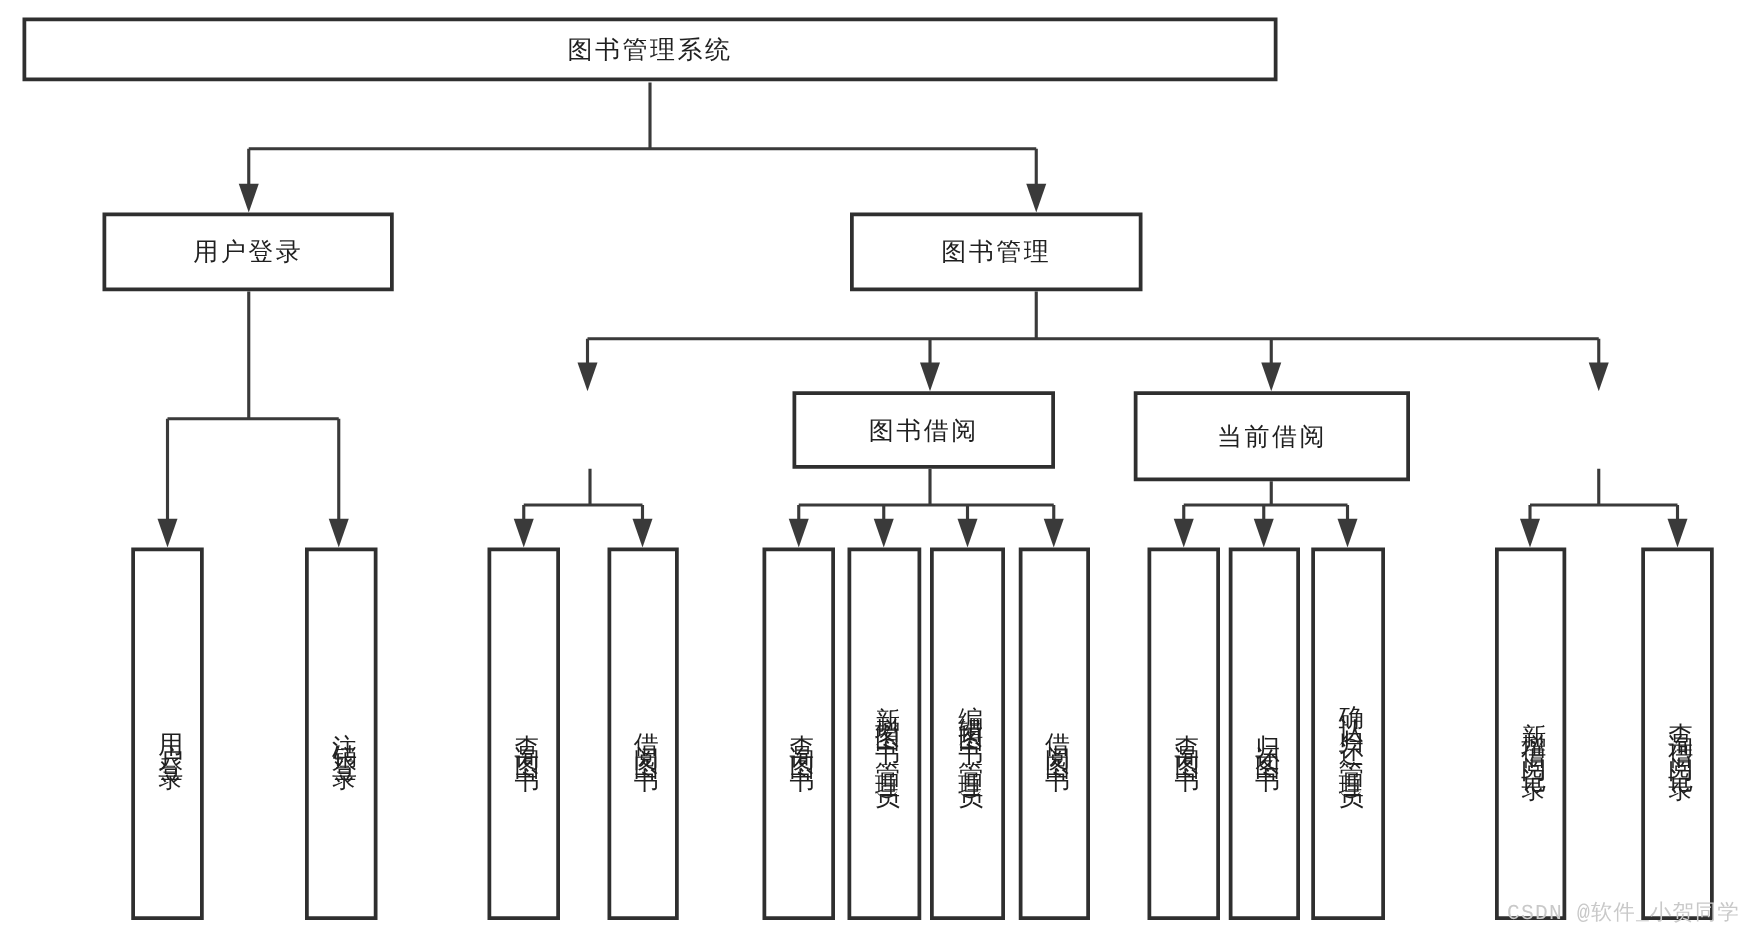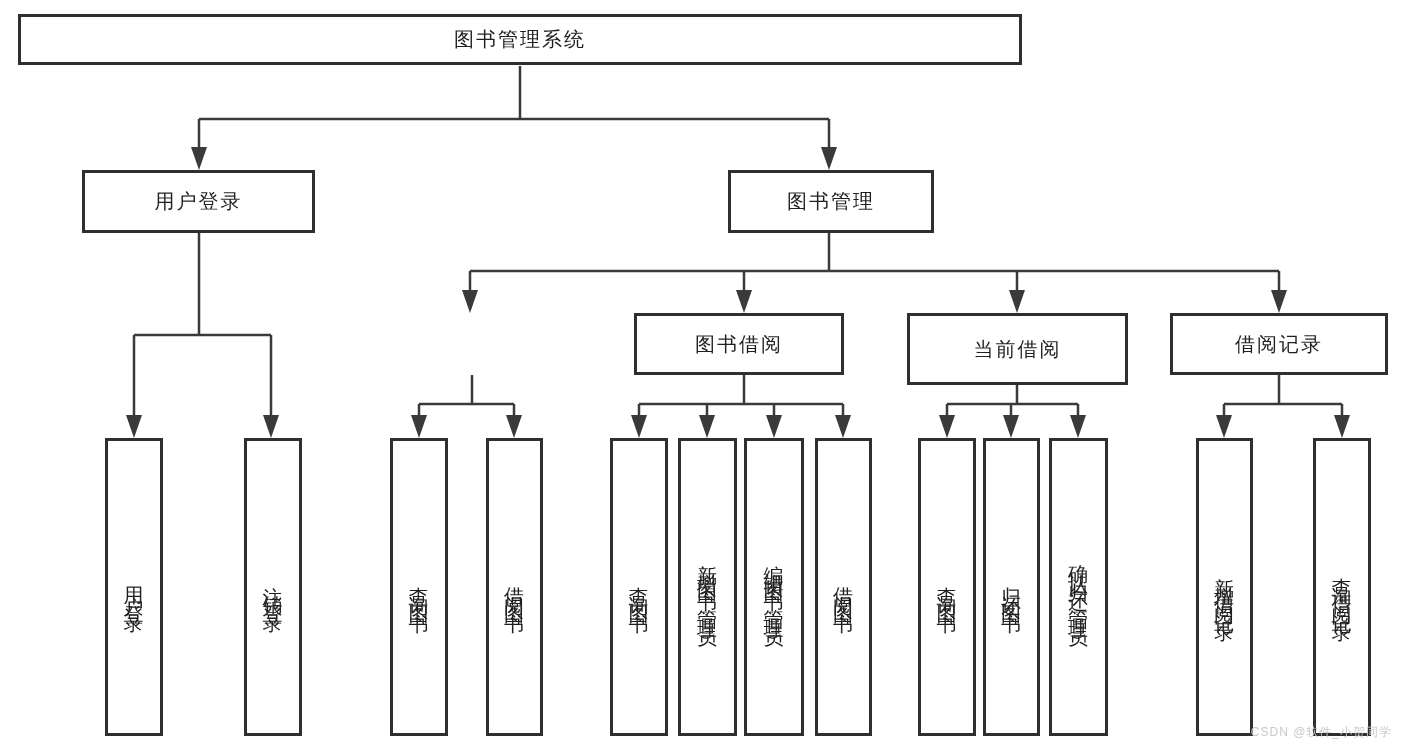--- a/index.html
+++ b/index.html
@@ -1,21 +1,21 @@
 <!DOCTYPE html>
 <html><head>
 <meta charset="utf-8">
 <style>
   html, body { margin: 0; padding: 0; background: #ffffff; }
   .canvas {
     position: relative;
     width: 1405px;
     height: 747px;
     background: #ffffff;
-    font-family: Liberation Sans, sans-serif;
+    font-family: Liberation Mono, monospace;
     overflow: hidden;
   }
   .connectors {
     position: absolute;
     left: 0; top: 0;
     pointer-events: none;
   }
   .box {
     position: absolute;
     box-sizing: border-box;
@@ -37,21 +37,21 @@
     text-orientation: mixed;
     font-size: 20px;
     letter-spacing: 9px;
     line-height: 1;
     padding-top: 4px;
   }
   .watermark {
     position: absolute;
     right: 13px;
     bottom: 6px;
-    font-size: 12px;
+    font-size: 17px;
     letter-spacing: 1px;
     color: #c9c9c9;
     white-space: nowrap;
     z-index: 5;
   }
 </style>
 </head>
 <body>
 
 <div class="canvas">
@@ -95,25 +95,24 @@
       <polygon points="1003,415 1019,415 1011,438"></polygon>
       <polygon points="1070,415 1086,415 1078,438"></polygon>
       <polygon points="1216,415 1232,415 1224,438"></polygon>
       <polygon points="1334,415 1350,415 1342,438"></polygon>
     </g>
   </svg>
 
   <div class="box h" style="left:18px; top:14px; width:1004px; height:51px">图书管理系统</div>
 
   <div class="box h" style="left:82px; top:170px; width:233px; height:63px">用户登录</div>
-  <div class="box h" style="left:728px; top:170px; width:206px; height:63px">图书管理</div>
+  <div class="box h" style="left:680px; top:170px; width:234px; height:63px">图书管理</div>
 
   <div class="box h" style="left:634px; top:313px; width:210px; height:62px">图书借阅</div>
   <div class="box h" style="left:907px; top:313px; width:221px; height:72px">当前借阅</div>
-  <div class="box h" style="left:1170px; top:313px; width:218px; height:62px">借阅记录</div>
 
   <div class="box v" style="left:105px; top:438px; width:58px; height:298px">用户登录</div>
   <div class="box v" style="left:244px; top:438px; width:58px; height:298px">注销登录</div>
 
   <div class="box v" style="left:390px; top:438px; width:58px; height:298px">查询图书</div>
   <div class="box v" style="left:486px; top:438px; width:57px; height:298px">借阅图书</div>
 
   <div class="box v" style="left:610px; top:438px; width:58px; height:298px">查询图书</div>
   <div class="box v" style="left:678px; top:438px; width:59px; height:298px">新增图书（管理员）</div>
   <div class="box v" style="left:744px; top:438px; width:60px; height:298px">编辑图书（管理员）</div>

